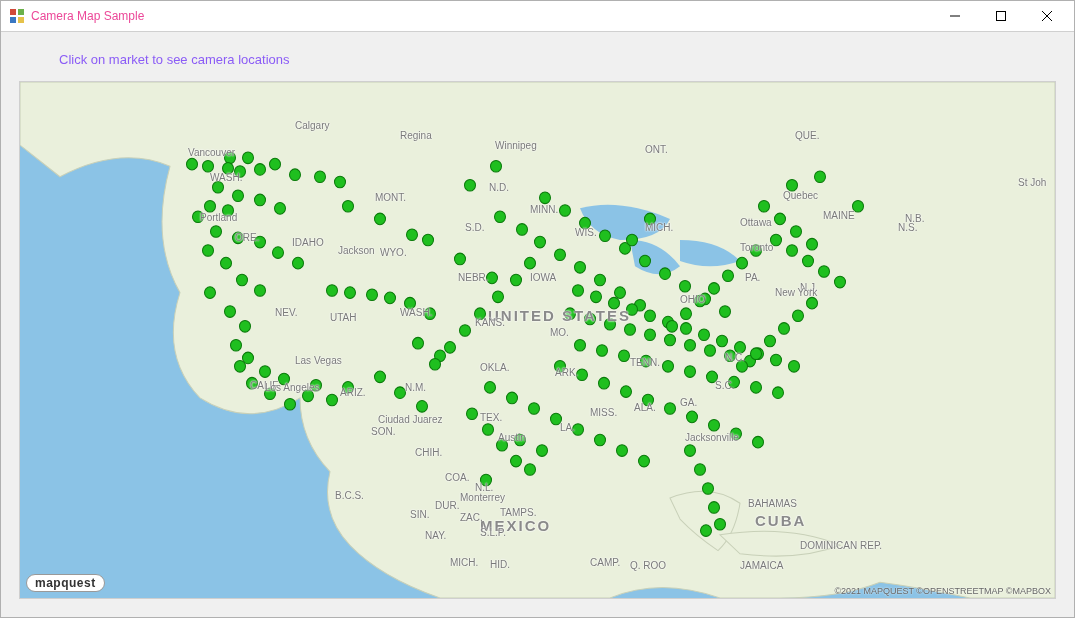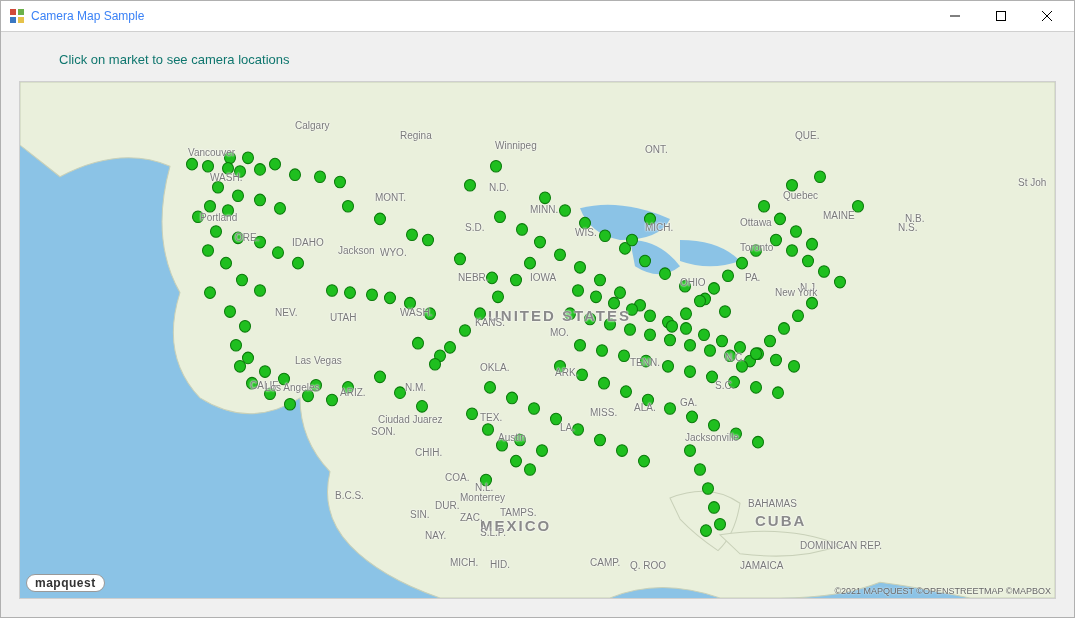--- a/index.html
+++ b/index.html
@@ -14,21 +14,21 @@
     position: relative;
   }
   .titlebar {
     height: 30px;
     background: #fff;
     border-bottom: 1px solid #d0d0d0;
     display: flex;
     align-items: center;
     padding: 0 4px 0 8px;
     font-size: 12px;
-    color: #3b82f6;
+    color: #ec4899;
   }
   .titlebar .app-icon {
     width: 16px; height: 16px;
     margin-right: 6px;
     display: inline-block;
   }
   .title-text { flex: 0 0 auto; }
   .titlebar .spacer { flex: 1; }
   .win-btn {
     width: 46px; height: 30px;
@@ -36,21 +36,21 @@
     color: #000;
   }
   .content {
     flex: 1;
     padding: 8px 18px 18px 18px;
     display: flex;
     flex-direction: column;
   }
   .instruction {
     font-size: 13px;
-    color: #0f766e;
+    color: #8b5cf6;
     padding: 12px 0 14px 40px;
   }
   .map-wrap {
     flex: 1;
     position: relative;
     border: 1px solid #cfcfcf;
     background: #8bc3e6;
     overflow: hidden;
   }
   svg.map { position: absolute; inset: 0; width: 100%; height: 100%; }
@@ -342,21 +342,21 @@
           <div class="map-label" style="left: 438px; top: 190px;">NEBR.</div>
           <div class="map-label" style="left: 510px; top: 122px;">MINN.</div>
           <div class="map-label" style="left: 555px; top: 145px;">WIS.</div>
           <div class="map-label" style="left: 625px; top: 140px;">MICH.</div>
           <div class="map-label" style="left: 510px; top: 190px;">IOWA</div>
           <div class="map-label" style="left: 255px; top: 225px;">NEV.</div>
           <div class="map-label" style="left: 310px; top: 230px;">UTAH</div>
           <div class="map-label" style="left: 380px; top: 225px;">WASH.</div>
           <div class="map-label" style="left: 455px; top: 235px;">KANS.</div>
           <div class="map-label" style="left: 530px; top: 245px;">MO.</div>
-          <div class="map-label" style="left: 660px; top: 195px;">OHIO</div>
+          <div class="map-label" style="left: 660px; top: 212px;">OHIO</div>
           <div class="map-label" style="left: 725px; top: 190px;">PA.</div>
           <div class="map-label" style="left: 780px; top: 200px;">N.J.</div>
           <div class="map-label" style="left: 755px; top: 205px;">New York</div>
           <div class="map-label" style="left: 720px; top: 160px;">Toronto</div>
           <div class="map-label" style="left: 230px; top: 275px; margin-top: 23px;">CALIF.</div>
           <div class="map-label" style="left: 275px; top: 273px;">Las Vegas</div>
           <div class="map-label" style="left: 245px; top: 300px;">Los Angeles</div>
           <div class="map-label" style="left: 320px; top: 305px;">ARIZ.</div>
           <div class="map-label" style="left: 385px; top: 300px;">N.M.</div>
           <div class="map-label" style="left: 460px; top: 280px;">OKLA.</div>

